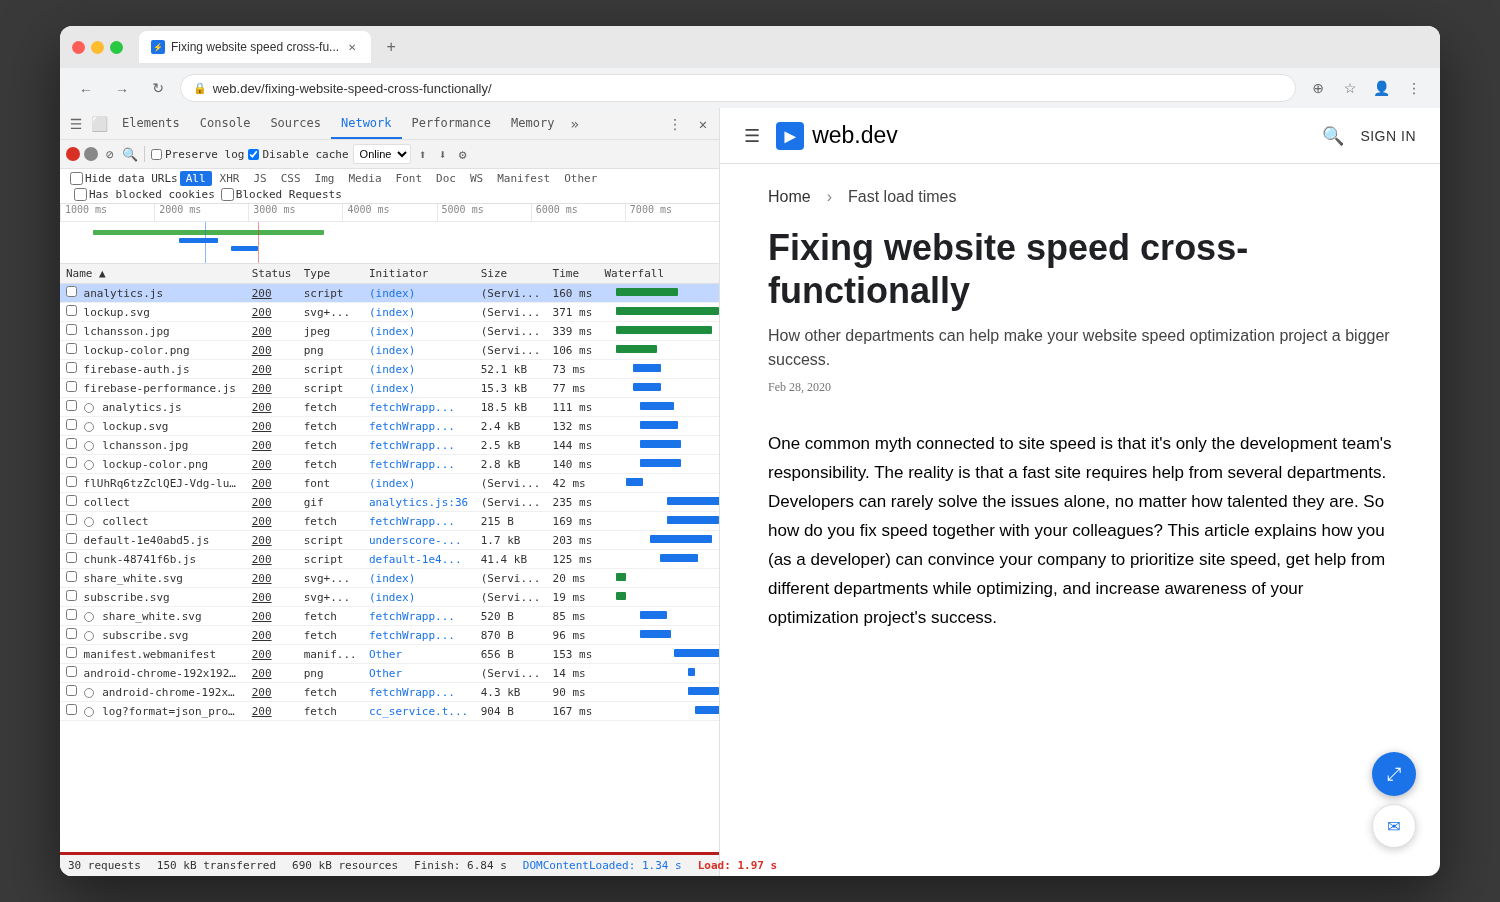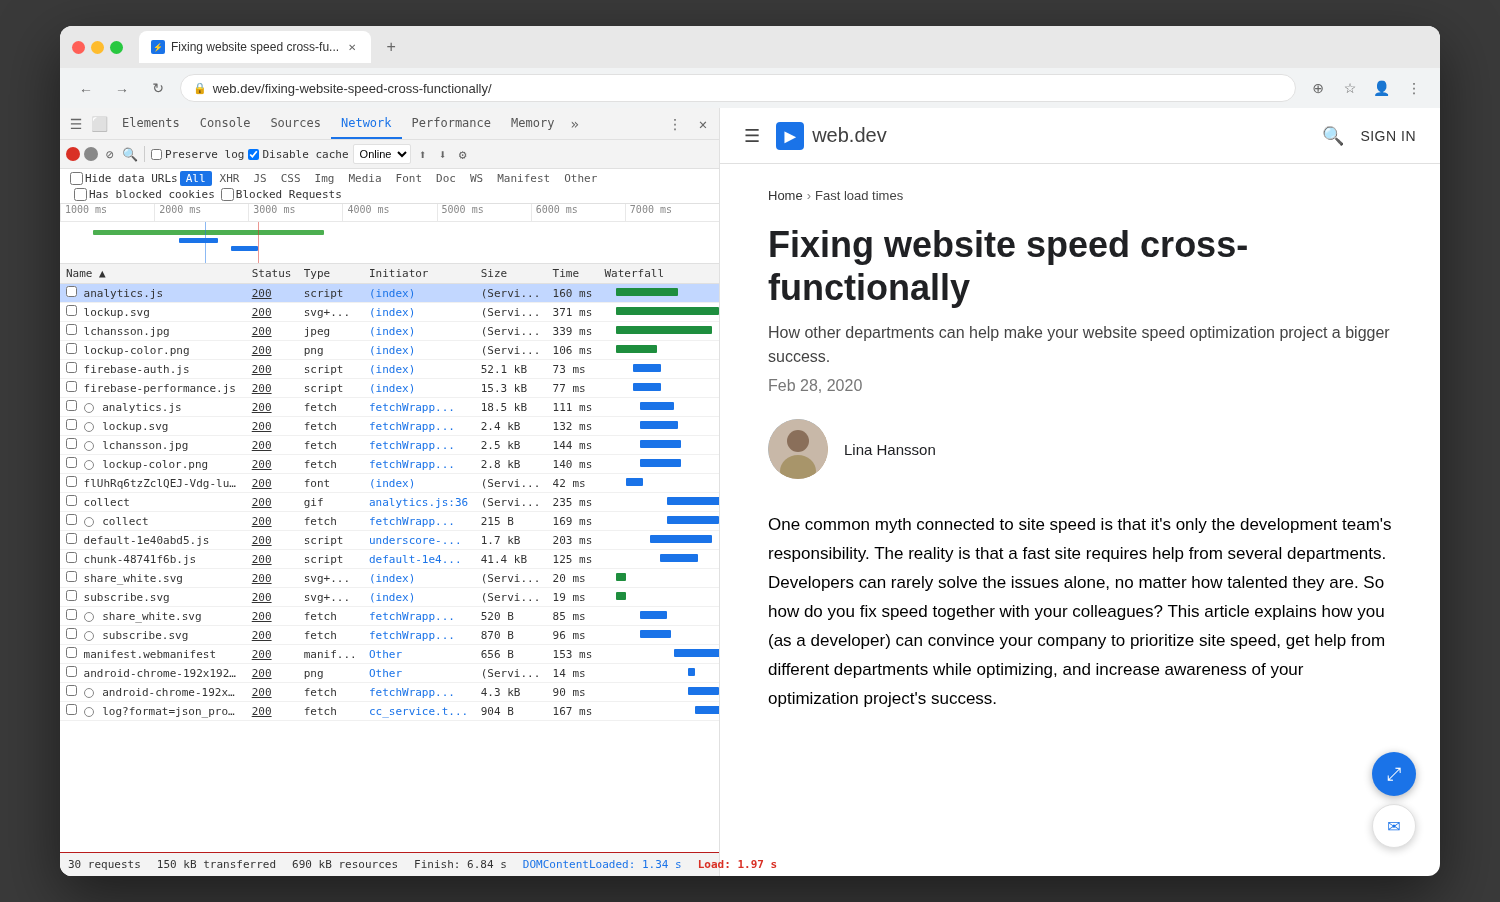--- a/index.html
+++ b/index.html
@@ -262,21 +262,21 @@
     .row-checkbox { width: 11px; height: 11px; }
     .status-200 { color: #188038; text-decoration: underline; }
     .initiator-link { color: #1a73e8; text-decoration: none; }
     .waterfall-cell { width: 120px; position: relative; height: 16px; }
     .wf-bar { position: absolute; height: 8px; top: 4px; border-radius: 1px; }
 
     
     .status-bar {
       height: 24px;
       background: #f3f3f3;
-      border-top: 1px solid #b91c1c;
+      border-top: 3px solid #b91c1c;
       display: flex;
       align-items: center;
       padding: 0 8px;
       gap: 16px;
       font-size: 11px;
       color: #333;
       flex-shrink: 0;
     }
     .status-bar span { white-space: nowrap; }
     .status-dom { color: #1a73e8; }
@@ -302,41 +302,41 @@
     .webdev-logo { display: flex; align-items: center; gap: 8px; }
     .webdev-logo-icon {
       width: 28px; height: 28px;
       background: #1a73e8;
       border-radius: 4px;
       display: flex; align-items: center; justify-content: center;
       color: white; font-size: 14px; font-weight: bold;
       font-family: sans-serif;
     }
     .webdev-logo-text {
-      font-size: 20px;
+      font-size: 23px;
       font-weight: 500;
-      color: #404040;
+      color: #000000;
       font-family: sans-serif;
     }
     .webdev-header-actions { margin-left: auto; display: flex; gap: 16px; align-items: center; }
     .search-icon { color: #444; font-size: 18px; }
     .signin-btn {
       font-size: 14px;
       font-weight: 500;
       color: #333;
       font-family: sans-serif;
       letter-spacing: 0.5px;
     }
 
     .webpage-content { padding: 24px 48px; max-width: 720px; }
     .breadcrumb {
       display: flex;
       align-items: center;
-      gap: 4px;
-      font-size: 13px;
+      gap: 16px;
+      font-size: 16px;
       color: #444;
       margin-bottom: 20px;
       font-family: sans-serif;
       text-align: center;
     }
     .breadcrumb-sep { color: #888; }
     .breadcrumb-link { color: #333; text-decoration: none; }
     .article-title {
       font-size: 36px;
       font-weight: 600;
@@ -346,24 +346,24 @@
       font-family: sans-serif;
     }
     .article-subtitle {
       font-size: 16px;
       color: #444;
       line-height: 1.5;
       margin-bottom: 8px;
       font-family: sans-serif;
     }
     .article-date {
-      font-size: 16px;
+      font-size: 12px;
       color: #777;
-      margin-bottom: 24px;
-      font-family: Liberation Sans, sans-serif;
+      margin-bottom: 35px;
+      font-family: Liberation Serif, serif;
     }
     .author-section {
       display: flex;
       align-items: center;
       gap: 16px;
       margin-bottom: 32px;
     }
     .author-avatar {
       width: 60px; height: 60px;
       border-radius: 50%;
@@ -962,32 +962,20 @@
           <div class="breadcrumb">
             <a class="breadcrumb-link">Home</a>
             <span class="breadcrumb-sep">›</span>
             <span>Fast load times</span>
           </div>
 
           <h1 class="article-title">Fixing website speed cross-functionally</h1>
           <p class="article-subtitle">How other departments can help make your website speed optimization project a bigger success.</p>
           <div class="article-date">Feb 28, 2020</div>
 
-          <div class="author-section">
-            <div class="author-avatar">
-              <div class="author-avatar-img">
-                <svg width="60" height="60" viewBox="0 0 60 60">
-                  <circle cx="30" cy="30" r="30" fill="#c8b8a8"></circle>
-                  <circle cx="30" cy="22" r="11" fill="#8a6f5a"></circle>
-                  <ellipse cx="30" cy="52" rx="18" ry="16" fill="#a8956a"></ellipse>
-                </svg>
-              </div>
-            </div>
-            <span class="author-name">Lina Hansson</span>
-          </div>
 
           <p class="article-body">One common myth connected to site speed is that it's only the development team's responsibility. The reality is that a fast site requires help from several departments. Developers can rarely solve the issues alone, no matter how talented they are. So how do you fix speed together with your colleagues? This article explains how you (as a developer) can convince your company to prioritize site speed, get help from different departments while optimizing, and increase awareness of your optimization project's success.</p>
         </div>
       </div>
 
       <div class="share-fab">⤢</div>
       <div class="feedback-fab">✉</div>
     </div>
   </div>
 </div>

